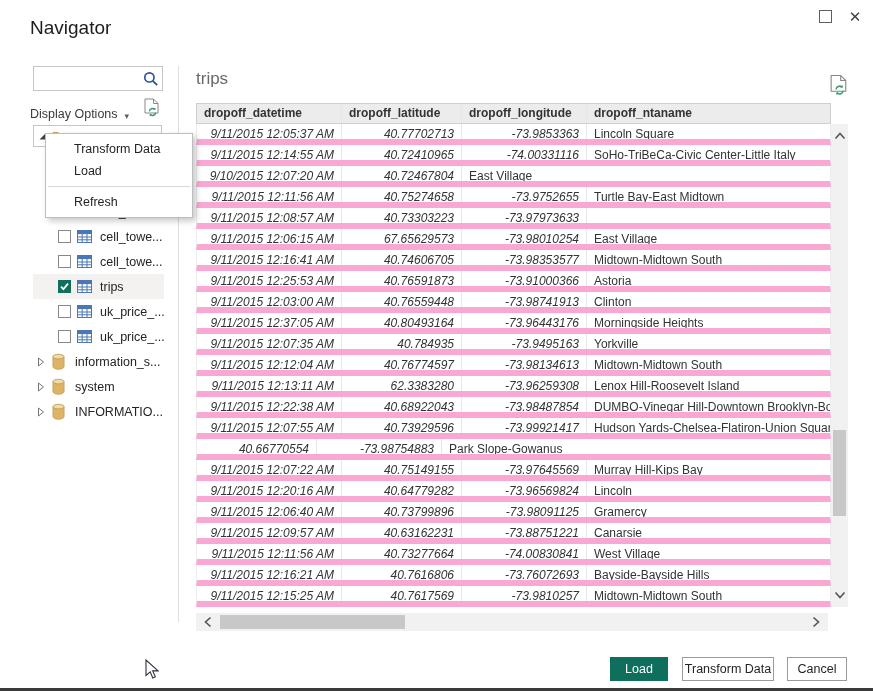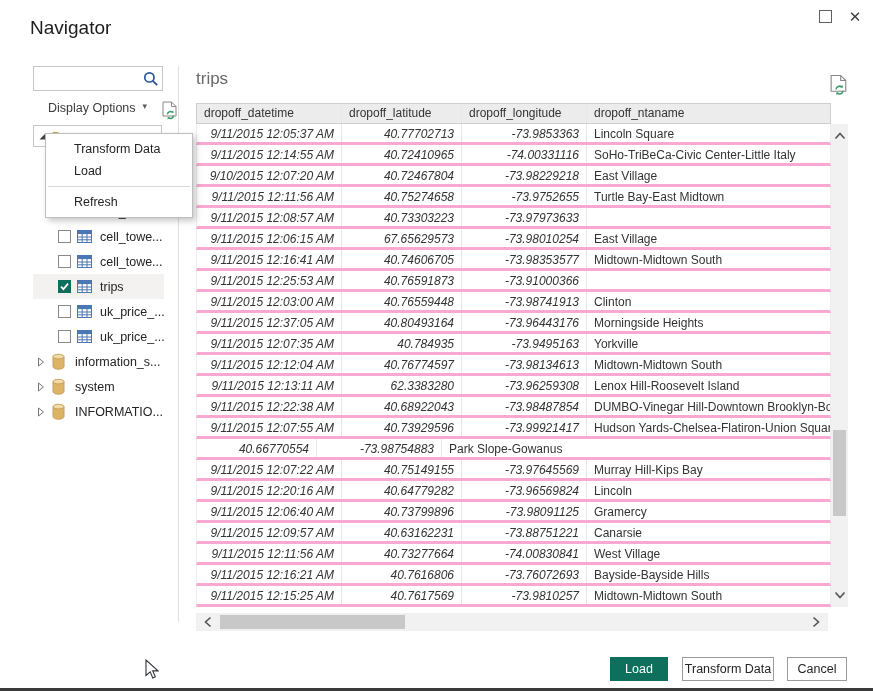--- a/index.html
+++ b/index.html
@@ -11,21 +11,21 @@
   .btn-max{right:38px}.btn-close{right:8px}
   .max-glyph{width:11px;height:11px;border:1px solid #5f5f5f;display:block}
   .close-glyph{font-size:15px;color:#404040;line-height:1}
   .bottom-strip{position:absolute;left:0;bottom:0;width:873px;height:3px;background:#3a3a3a}
   
   .search-box{position:absolute;left:33px;top:66px;width:130px;height:25px;border:1px solid #c8c6c4;
               display:flex;align-items:center;background:#fff;box-sizing:border-box}
   .search-box input{flex:1;border:none;outline:none;height:19px;font-size:12px;padding:0 4px;
                     font-family:"Liberation Sans",sans-serif;min-width:0}
   .search-ico{width:18px;height:18px;margin-right:2px}
-  .disp-row{position:absolute;left:48px;top:101px;width:130px;height:20px;display:flex;align-items:flex-start}
+  .disp-row{position:absolute;left:30px;top:101px;width:130px;height:20px;display:flex;align-items:flex-end}
   .disp-label{font-size:12.5px;color:#3b3a39}
   .disp-caret{font-size:9px;color:#605e5c;margin-left:7px}
   .disp-refresh{margin-left:auto}
   .panel-divider{position:absolute;left:178px;top:66px;width:1px;height:556px;background:#e1dfdd}
   
   .tree-box-sliver{position:absolute;left:33px;top:125px;width:129px;height:22px;border:1px solid #c8c6c4;
                    background:#fff;box-sizing:border-box;display:flex;align-items:center;padding-left:4px;z-index:1}
   .tree{position:absolute;left:33px;top:199px;width:131px;z-index:0}
   .tree-row{height:25px;display:flex;align-items:center;font-size:12.5px;color:#252423;cursor:default;white-space:nowrap}
   .tree-row.tbl-row{padding-left:25px}
@@ -39,22 +39,22 @@
   .db-ico{margin-right:9px;flex:none;display:inline-flex}
   
   .ctx-menu{position:absolute;left:45px;top:133px;width:148px;box-sizing:border-box;background:#fff;
             border:1px solid #bebebe;box-shadow:3px 3px 6px rgba(0,0,0,.22);z-index:5;padding:4px 0}
   .ctx-item{height:22px;line-height:22px;padding-left:28px;font-size:12.5px;color:#252423;cursor:default}
   .ctx-sep{height:1px;background:#d9d9d9;margin:4px 2px}
   
   .pv-title{position:absolute;left:196px;top:69px;font-size:17px;color:#696969}
   .pv-refresh{position:absolute;left:830px;top:74px}
   .pv-table{position:absolute;left:196px;top:103px;width:635px;font-size:12px;color:#333;box-sizing:border-box}
-  .pv-hrow{display:flex;background:#ececec;border:1px solid #cfcfcf;box-sizing:border-box;height:21px;font-weight:normal}
-  .pv-row{display:flex;height:21px;border-bottom:3px solid #f9a8d4;border-left:1px solid #ededed;
+  .pv-hrow{display:flex;background:#ececec;border:1px solid #cfcfcf;box-sizing:border-box;height:21px;font-weight:bold}
+  .pv-row{display:flex;height:21px;border-bottom:6px solid #f9a8d4;border-left:1px solid #ededed;
           border-right:1px solid #ededed;box-sizing:border-box;background:#fff}
   .cell{box-sizing:border-box;border-right:1px solid #e7e7e7;padding:0 7px;line-height:20px;
         white-space:nowrap;overflow:hidden}
   .c0{width:145px}.c1{width:120px}.c2{width:125px}
   .c3{flex:1;border-right:none}
   .pv-row .c0,.pv-row .c1,.pv-row .c2{text-align:right;font-style:italic}
   .pv-hrow .cell{text-align:left;line-height:19px;color:#333}
   
   .vscroll{position:absolute;left:831px;top:124px;width:17px;height:483px;background:#f1f1f1}
   .vscroll .arr{position:absolute;left:0;width:17px;height:20px;display:flex;align-items:center;justify-content:center}
@@ -272,21 +272,20 @@
       </div>
       <div class="pv-row">
         <div class="cell c0">9/11/2015 12:14:55 AM</div>
         <div class="cell c1">40.72410965</div>
         <div class="cell c2">-74.00331116</div>
         <div class="cell c3">SoHo-TriBeCa-Civic Center-Little Italy</div>
       </div>
       <div class="pv-row">
         <div class="cell c0">9/10/2015 12:07:20 AM</div>
         <div class="cell c1">40.72467804</div>
-        <div class="cell c2">-73.98229218</div>
         <div class="cell c3">East Village</div>
       </div>
       <div class="pv-row">
         <div class="cell c0">9/11/2015 12:11:56 AM</div>
         <div class="cell c1">40.75274658</div>
         <div class="cell c2">-73.9752655</div>
         <div class="cell c3">Turtle Bay-East Midtown</div>
       </div>
       <div class="pv-row">
         <div class="cell c0">9/11/2015 12:08:57 AM</div>
@@ -302,20 +301,21 @@
       <div class="pv-row">
         <div class="cell c0">9/11/2015 12:16:41 AM</div>
         <div class="cell c1">40.74606705</div>
         <div class="cell c2">-73.98353577</div>
         <div class="cell c3">Midtown-Midtown South</div>
       </div>
       <div class="pv-row">
         <div class="cell c0">9/11/2015 12:25:53 AM</div>
         <div class="cell c1">40.76591873</div>
         <div class="cell c2">-73.91000366</div>
+        <div class="cell c3">Astoria</div>
       </div>
       <div class="pv-row">
         <div class="cell c0">9/11/2015 12:03:00 AM</div>
         <div class="cell c1">40.76559448</div>
         <div class="cell c2">-73.98741913</div>
         <div class="cell c3">Clinton</div>
       </div>
       <div class="pv-row">
         <div class="cell c0">9/11/2015 12:37:05 AM</div>
         <div class="cell c1">40.80493164</div>

